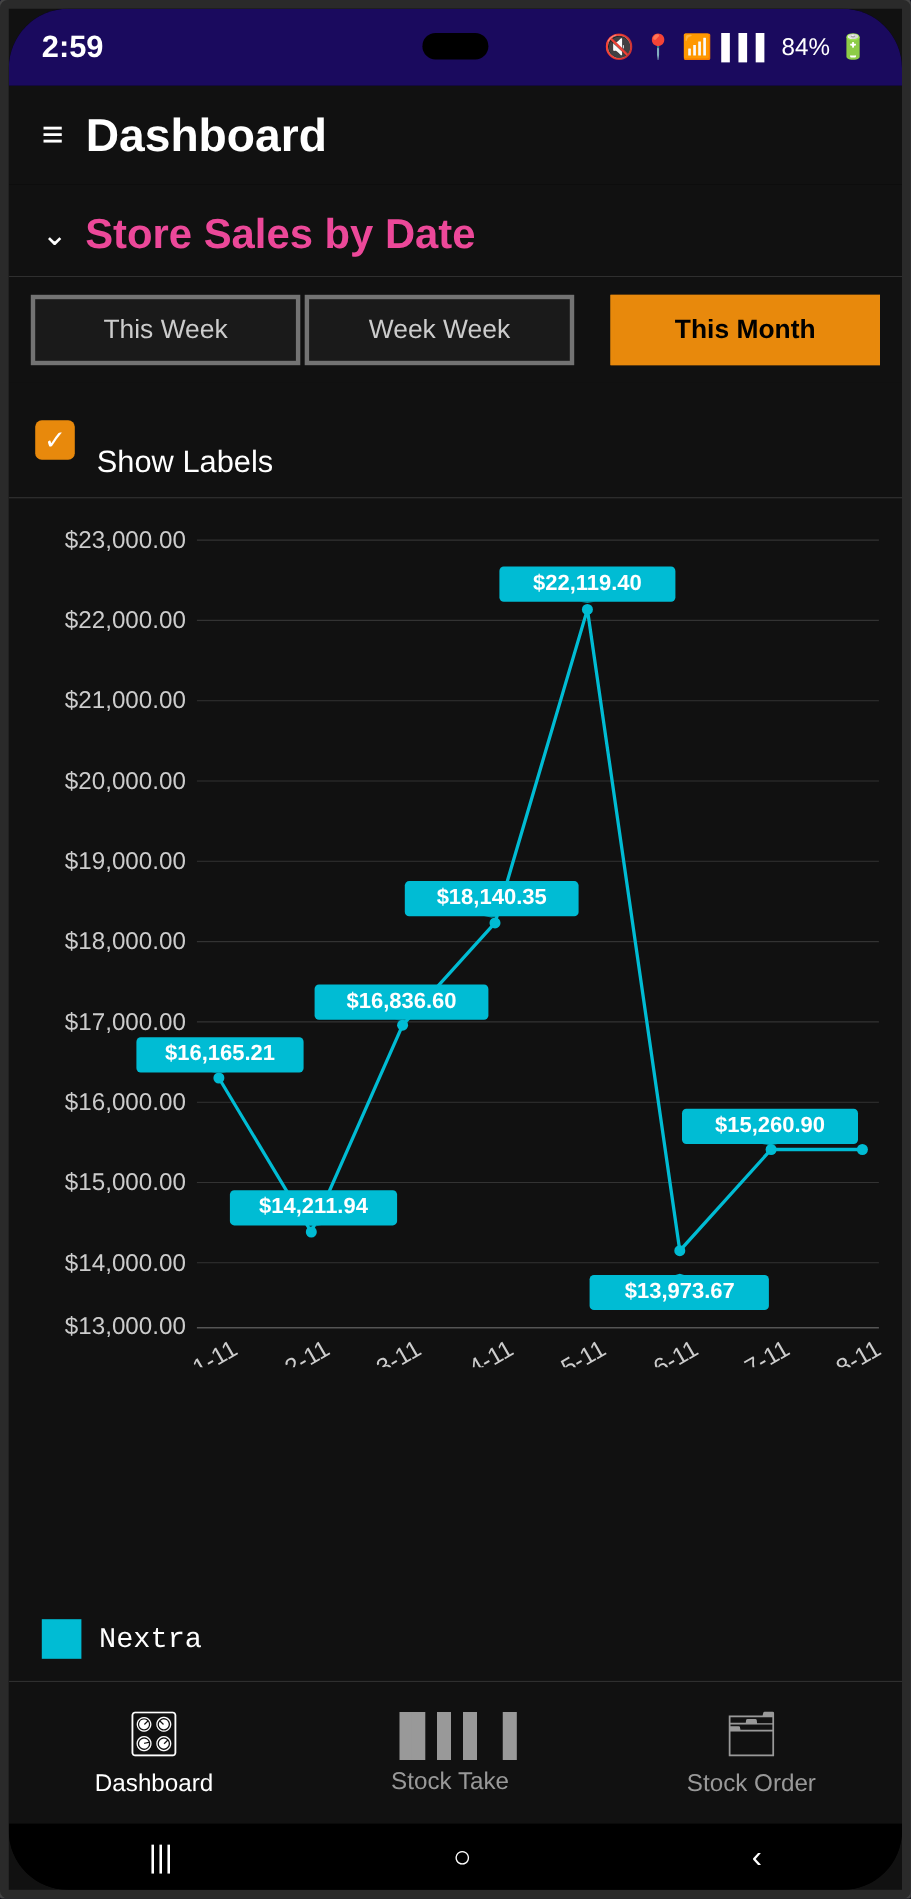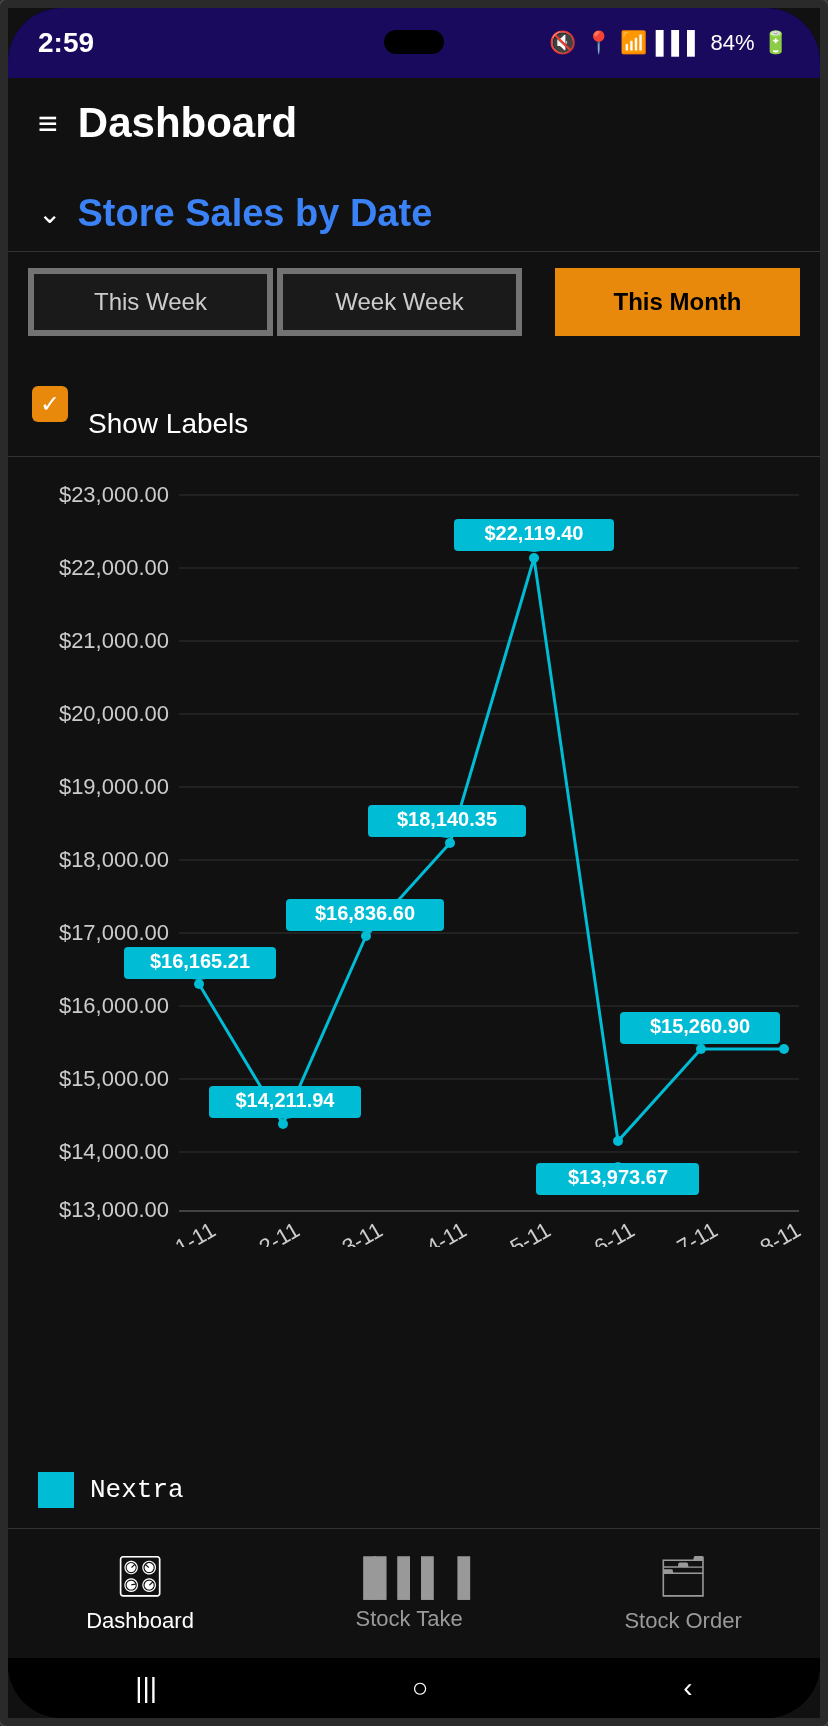--- a/index.html
+++ b/index.html
@@ -96,36 +96,36 @@
       align-items: center;
       padding: 24px 30px 16px;
       gap: 16px;
       border-bottom: 1px solid #333;
     }
     .chevron-down {
       color: #fff;
       font-size: 28px;
     }
     .section-title {
-      color: #3b82f6;
+      color: #ec4899;
       font-size: 38px;
       font-weight: 600;
     }
     
     .tabs-row {
       display: flex;
       padding: 16px 20px;
       gap: 4px;
       background: #111;
     }
     .tab {
       flex: 1;
       padding: 14px 8px;
       text-align: center;
-      border: 6px solid #737373;
+      border: 4px solid #737373;
       color: #ccc;
       font-size: 24px;
       cursor: pointer;
       background: #1a1a1a;
     }
     .tab.active {
       background: #e8890c;
       color: #000;
       font-weight: 700;
       border-color: #e8890c;

